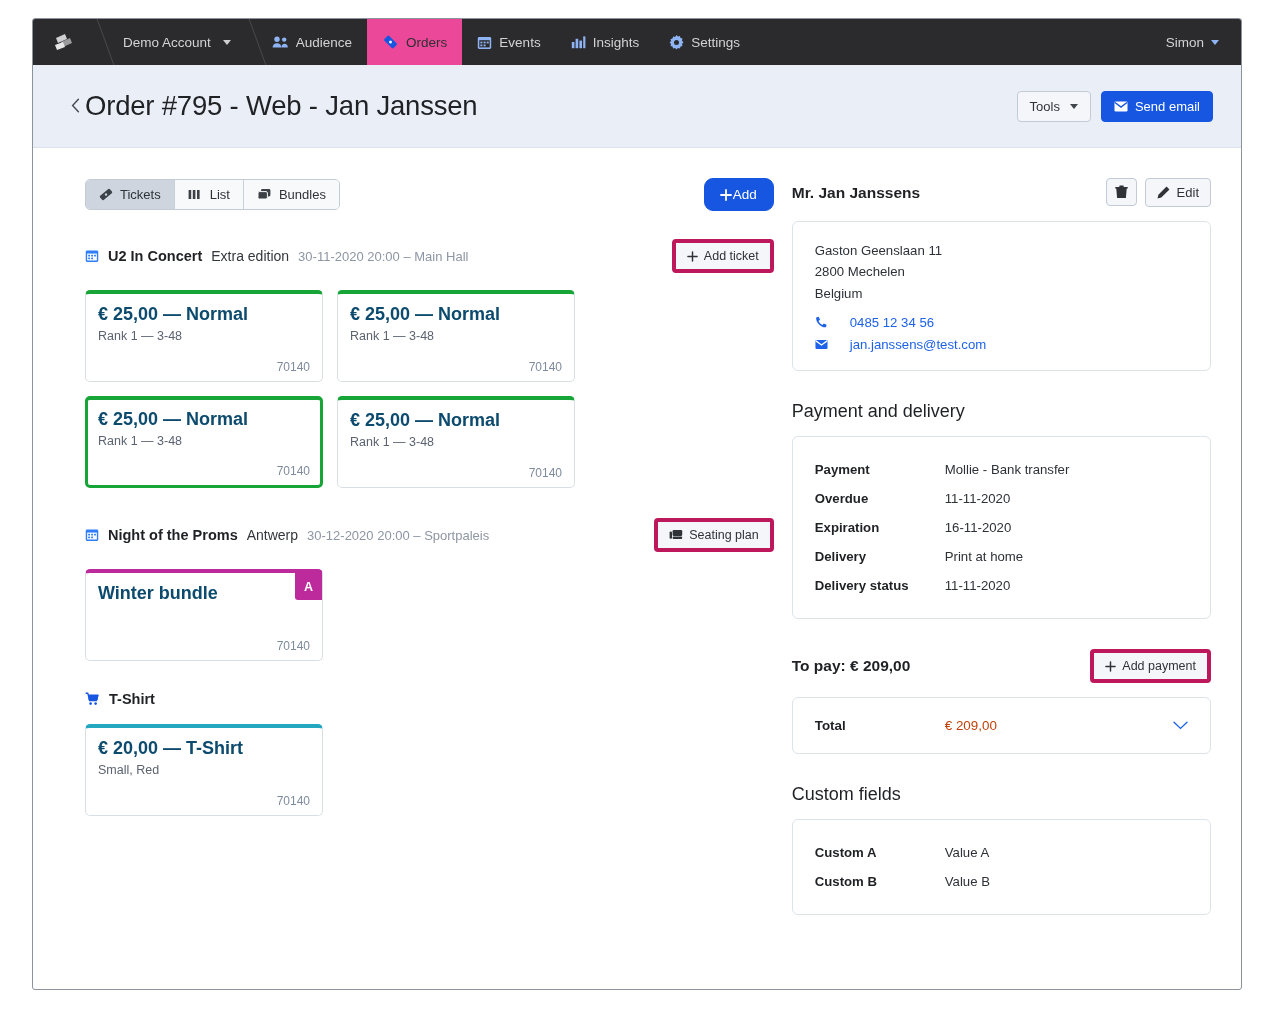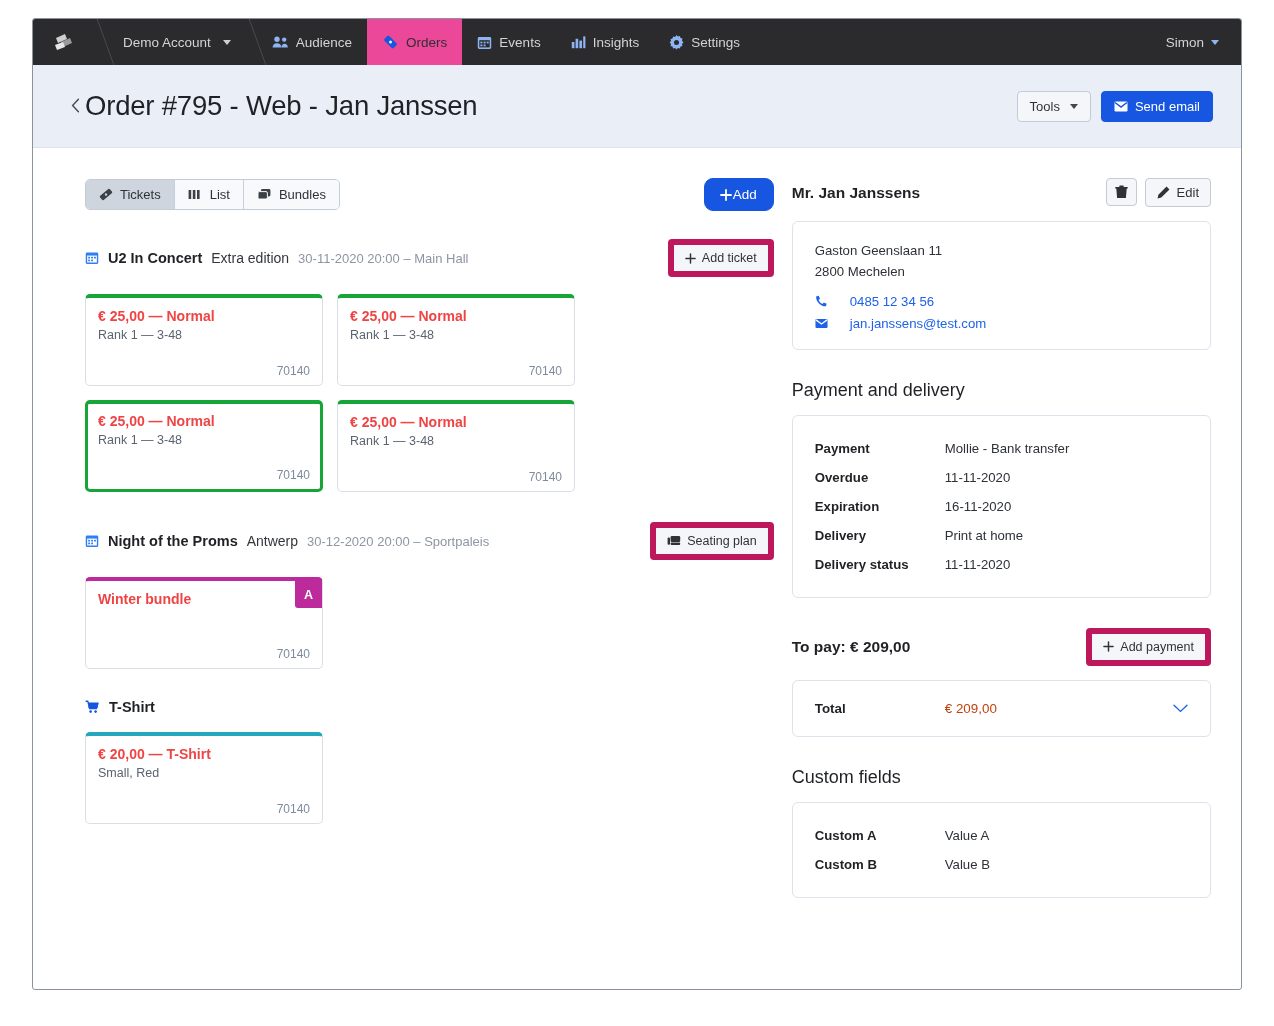--- a/index.html
+++ b/index.html
@@ -199,21 +199,21 @@
     font-size: 14px; color: #33373d;
   }
   .group-meta {
     font-size: 13px; color: #8d96a3;
   }
   .group-action { margin-left: auto; }
   .btn-small {
     display: inline-flex; align-items: center; gap: 6px;
     font-size: 12.5px;
     background: #f4f6f9;
-    border: 6px solid #be185d;
+    border: 4px solid #be185d;
     border-radius: 4px;
     color: #2f3338;
     padding: 6px 11px;
     cursor: pointer;
   }
 
   
   .cards {
     display: flex; flex-wrap: wrap;
     gap: 14px;
@@ -231,21 +231,21 @@
     cursor: pointer;
   }
   .card.selected {
     border: 3px solid #18a538;
     border-top: 4px solid #18a538;
     padding: 9px 10px 8px 10px;
   }
   .card.purple { border-top-color: #bd2a9b; }
   .card.teal  { border-top-color: #24a8c0; }
   .card-title {
-    font-size: 14px; font-weight: bold; color: #ef4444;
+    font-size: 18px; font-weight: bold; color: #0c4a6e;
     margin-bottom: 4px;
   }
   .card-sub {
     font-size: 12.5px; color: #5b6370;
   }
   .card-code {
     position: absolute;
     right: 12px; bottom: 7px;
     font-size: 12px;
     color: #7e8b9c;
@@ -594,20 +594,21 @@
               <path d="M10.3 0.6 L13.4 3.7 L4.6 12.5 L0.6 13.4 L1.5 9.4 Z" fill="#2f3338"></path>
             </svg>
             <span>Edit</span>
           </div>
         </div>
       </div>
 
       <div class="panel">
         <div class="addr-line">Gaston Geenslaan 11</div>
         <div class="addr-line">2800 Mechelen</div>
+        <div class="addr-line">Belgium</div>
         <div class="contact">
           <div class="contact-row">
             <svg width="13" height="13" viewBox="0 0 14 14">
               <path d="M1.2 1.6 L4 0.9 L5.4 4 L3.8 5.3 C4.6 7.2 6.2 8.8 8.1 9.6 L9.4 8 L12.5 9.4 L11.8 12.2 C6.3 12.6 0.9 7.2 1.2 1.6 Z" fill="#1d62e8"></path>
             </svg>
             <span>0485 12 34 56</span>
           </div>
           <div class="contact-row">
             <svg width="13" height="11" viewBox="0 0 14 11">
               <rect x="0.5" y="0.6" width="13" height="9.8" rx="1.2" fill="#1d62e8"></rect>

